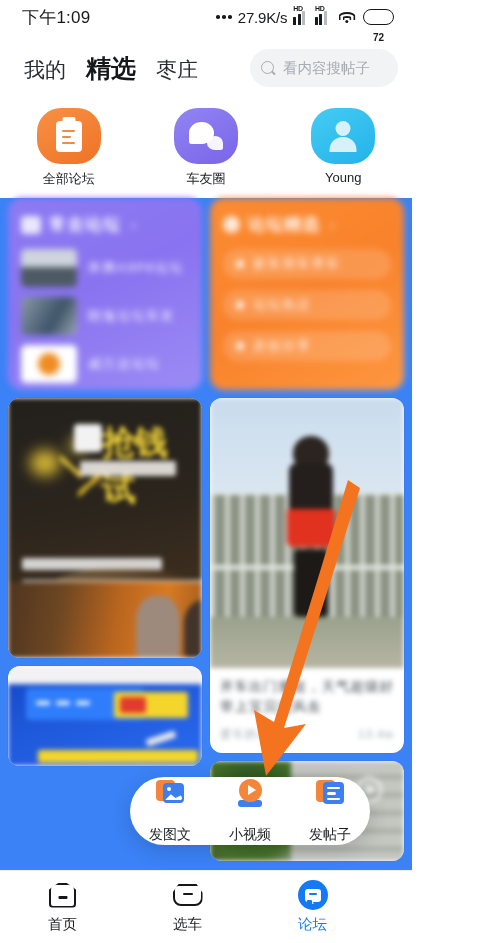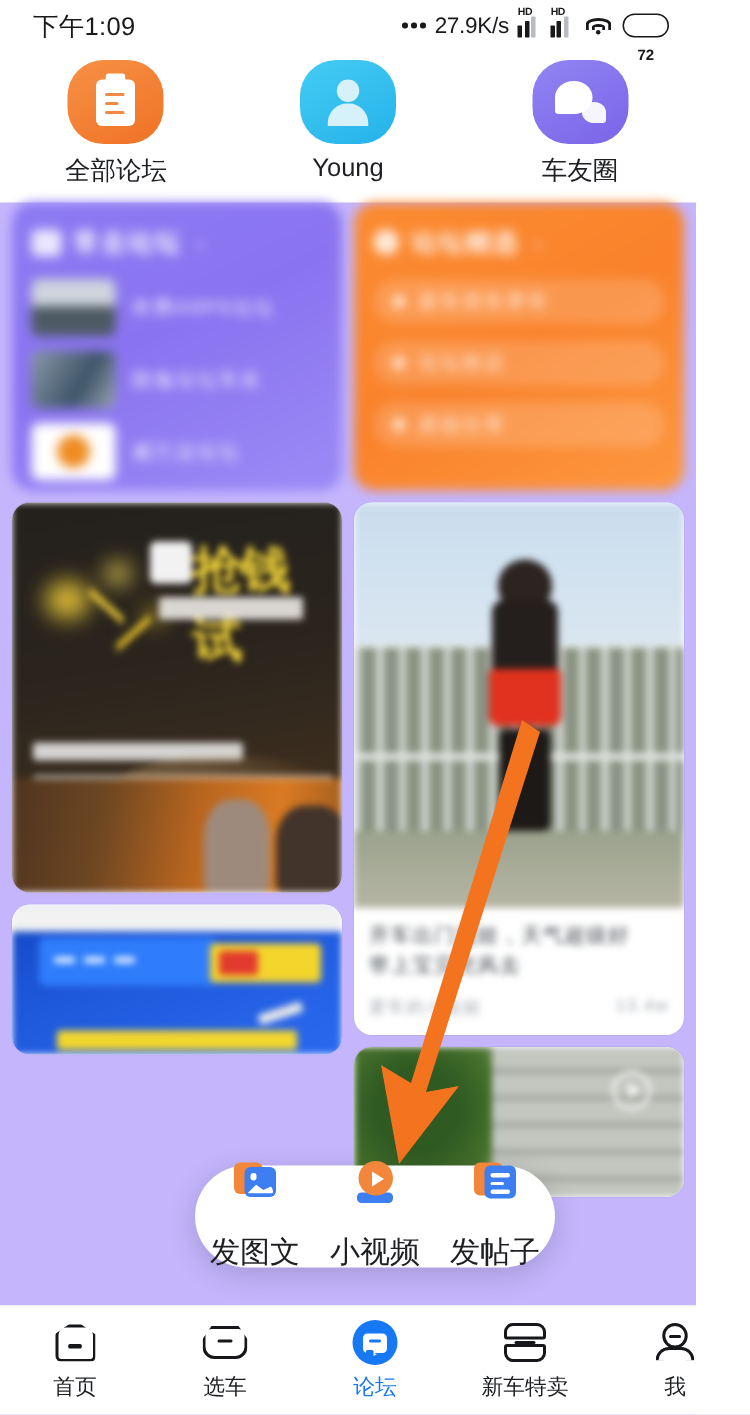--- a/index.html
+++ b/index.html
@@ -2,21 +2,21 @@
 <html><head>
 <meta charset="utf-8">
 <style>
   * { margin:0; padding:0; box-sizing:border-box; }
   html,body{
     width:500px; height:943px; overflow:hidden;
     background:#ffffff;
     font-family:"Liberation Sans","DejaVu Sans",sans-serif;
     -webkit-font-smoothing:antialiased;
   }
-  #app{position:relative;width:464px;height:943px;overflow:hidden;background:#c4b5fd;}
+  #app{position:relative;width:412px;height:943px;overflow:hidden;background:#3b82f6;}
 
   
   .statusbar{
     height:34px;display:flex;align-items:center;justify-content:space-between;
     padding:0 18px 0 22px;background:#fff;
   }
   .sb-time{font-size:17px;color:#18191b;letter-spacing:.2px;}
   .sb-right{display:flex;align-items:center;gap:5px;}
   .sb-dots{display:flex;gap:2.5px;align-items:center;margin-right:1px;}
   .sb-dots i{width:3.6px;height:3.6px;border-radius:50%;background:#18191b;display:block;}
@@ -55,21 +55,21 @@
   .s-ico::after{content:"";position:absolute;width:5px;height:1.7px;background:#a8acb3;transform:rotate(45deg);bottom:1.5px;right:0px;border-radius:1px;}
   .s-ph{font-size:14.5px;color:#a6abb2;white-space:nowrap;}
 
   
   .cats{display:flex;padding:6px 0 10px;background:#fff;}
   .cat{flex:1;display:flex;flex-direction:column;align-items:center;gap:6px;}
   .cat-ic{
     width:64px;height:56px;border-radius:24px;
     display:flex;align-items:center;justify-content:center;position:relative;
   }
-  .cat-lb{font-size:17px;color:#1d1f23;}
+  .cat-lb{font-size:13px;color:#1d1f23;}
 
   .ic-clip{width:26px;height:31px;background:#fff;border-radius:4px;position:relative;}
   .ic-clip::before{content:"";position:absolute;top:-4px;left:50%;transform:translateX(-50%);width:13px;height:7px;background:#fff;border-radius:2px;}
   .ic-clip i{position:absolute;left:6px;height:2.4px;background:#f08a44;border-radius:1.5px;}
   .ic-clip i:nth-child(1){top:9px;width:13px;}
   .ic-clip i:nth-child(2){top:15px;width:9px;}
   .ic-clip i:nth-child(3){top:21px;width:13px;}
 
   .ic-chat{position:relative;width:34px;height:28px;}
   .ic-chat u{position:absolute;display:block;background:#fff;border-radius:50%;}
@@ -187,21 +187,21 @@
   .arrow{position:absolute;left:240px;top:478px;width:130px;height:300px;pointer-events:none;z-index:40;}
 
   
   .fab{
     position:absolute;left:130px;top:777px;width:240px;height:68px;
     background:#fff;border-radius:34px;display:flex;align-items:center;justify-content:space-around;
     box-shadow:0 5px 20px rgba(0,0,0,.16);z-index:50;
   }
   .fab-it{display:flex;flex-direction:column;align-items:center;gap:4px;width:70px;}
   .fab-ic{width:28px;height:28px;position:relative;}
-  .fab-lb{font-size:20px;color:#1d1f23;white-space:nowrap;margin-top:15px;}
+  .fab-lb{font-size:14px;color:#1d1f23;white-space:nowrap;margin-top:15px;}
 
   .f-img .bk{position:absolute;left:0;top:1px;width:19px;height:21px;background:#f2863a;border-radius:4px;}
   .f-img .fr{position:absolute;right:0;top:4px;width:21px;height:20px;background:#3d7ef0;border-radius:4px;overflow:hidden;}
   .f-img .fr::before{content:"";position:absolute;left:3.5px;top:4px;width:4.5px;height:4.5px;border-radius:50%;background:#fff;}
   .f-img .fr::after{content:"";position:absolute;left:2px;bottom:2.5px;width:17px;height:7px;
     background:#fff;border-radius:8px 8px 2px 2px;clip-path:polygon(0 100%,34% 18%,62% 70%,100% 26%,100% 100%);}
 
   .f-txt .bk{position:absolute;left:0;top:1px;width:19px;height:22px;background:#f2863a;border-radius:4px;}
   .f-txt .fr{position:absolute;right:0;top:3px;width:21px;height:22px;background:#3d7ef0;border-radius:4px;}
   .f-txt .fr i{position:absolute;left:4px;height:2.6px;background:#fff;border-radius:1.5px;}
@@ -277,49 +277,60 @@
         <span class="w1"></span>
           <span class="w2"></span>
           <span class="w3"></span>
       </div>
       <div class="batt">
         <span>72</span>
       </div>
     </div>
   </div>
 
+  <div class="header">
+    <div class="tabs">
+      <div class="tab">我的</div>
+      <div class="tab active">精选</div>
+      <div class="tab">枣庄</div>
+    </div>
+    <div class="searchbox">
+      <div class="s-ico"></div>
+      <div class="s-ph">看内容搜帖子</div>
+    </div>
+  </div>
 
   <div class="cats">
     <div class="cat">
       <div class="cat-ic" style="background:linear-gradient(150deg,#f79146,#ef7225);">
         <div class="ic-clip">
             <i></i>
             <i></i>
             <i></i>
           </div>
       </div>
       <div class="cat-lb">全部论坛</div>
     </div>
     <div class="cat">
+      <div class="cat-ic" style="background:linear-gradient(150deg,#9185f3,#7a64e8);">
+        <div class="ic-chat">
+            <u class="b1"></u>
+            <u class="b2"></u>
+          </div>
+      </div>
+      <div class="cat-lb">车友圈</div>
+    </div>
+    <div class="cat">
       <div class="cat-ic" style="background:linear-gradient(150deg,#45ccf3,#24b2ea);">
         <div class="ic-user">
             <u class="h"></u>
             <u class="b"></u>
           </div>
       </div>
       <div class="cat-lb">Young</div>
-    </div>
-    <div class="cat">
-      <div class="cat-ic" style="background:linear-gradient(150deg,#9185f3,#7a64e8);">
-        <div class="ic-chat">
-            <u class="b1"></u>
-            <u class="b2"></u>
-          </div>
-      </div>
-      <div class="cat-lb">车友圈</div>
     </div>
   </div>
 
   <div class="banners">
     <div class="bn bn-purple">
       <div class="bn-hd">
         <div class="sq"></div>
         <div class="tx">常去论坛</div>
         <div class="ar">›</div>
       </div>
@@ -480,30 +491,20 @@
       <div class="nv-ic">
           <div class="i-forum">
             <span class="dash"></span>
             <span class="tail"></span>
           </div>
         </div>
       <div class="nv-lb">论坛</div>
     </div>
     <div class="nv">
       <div class="nv-ic">
-          <div class="i-sale">
-            <span class="tp"></span>
-            <span class="md"></span>
-            <span class="bt"></span>
-          </div>
-        </div>
-      <div class="nv-lb">新车特卖</div>
-    </div>
-    <div class="nv">
-      <div class="nv-ic">
           <div class="i-me">
             <span class="hd"></span>
             <span class="mo"></span>
             <span class="sh"></span>
           </div>
         </div>
       <div class="nv-lb">我</div>
     </div>
   </div>
 

